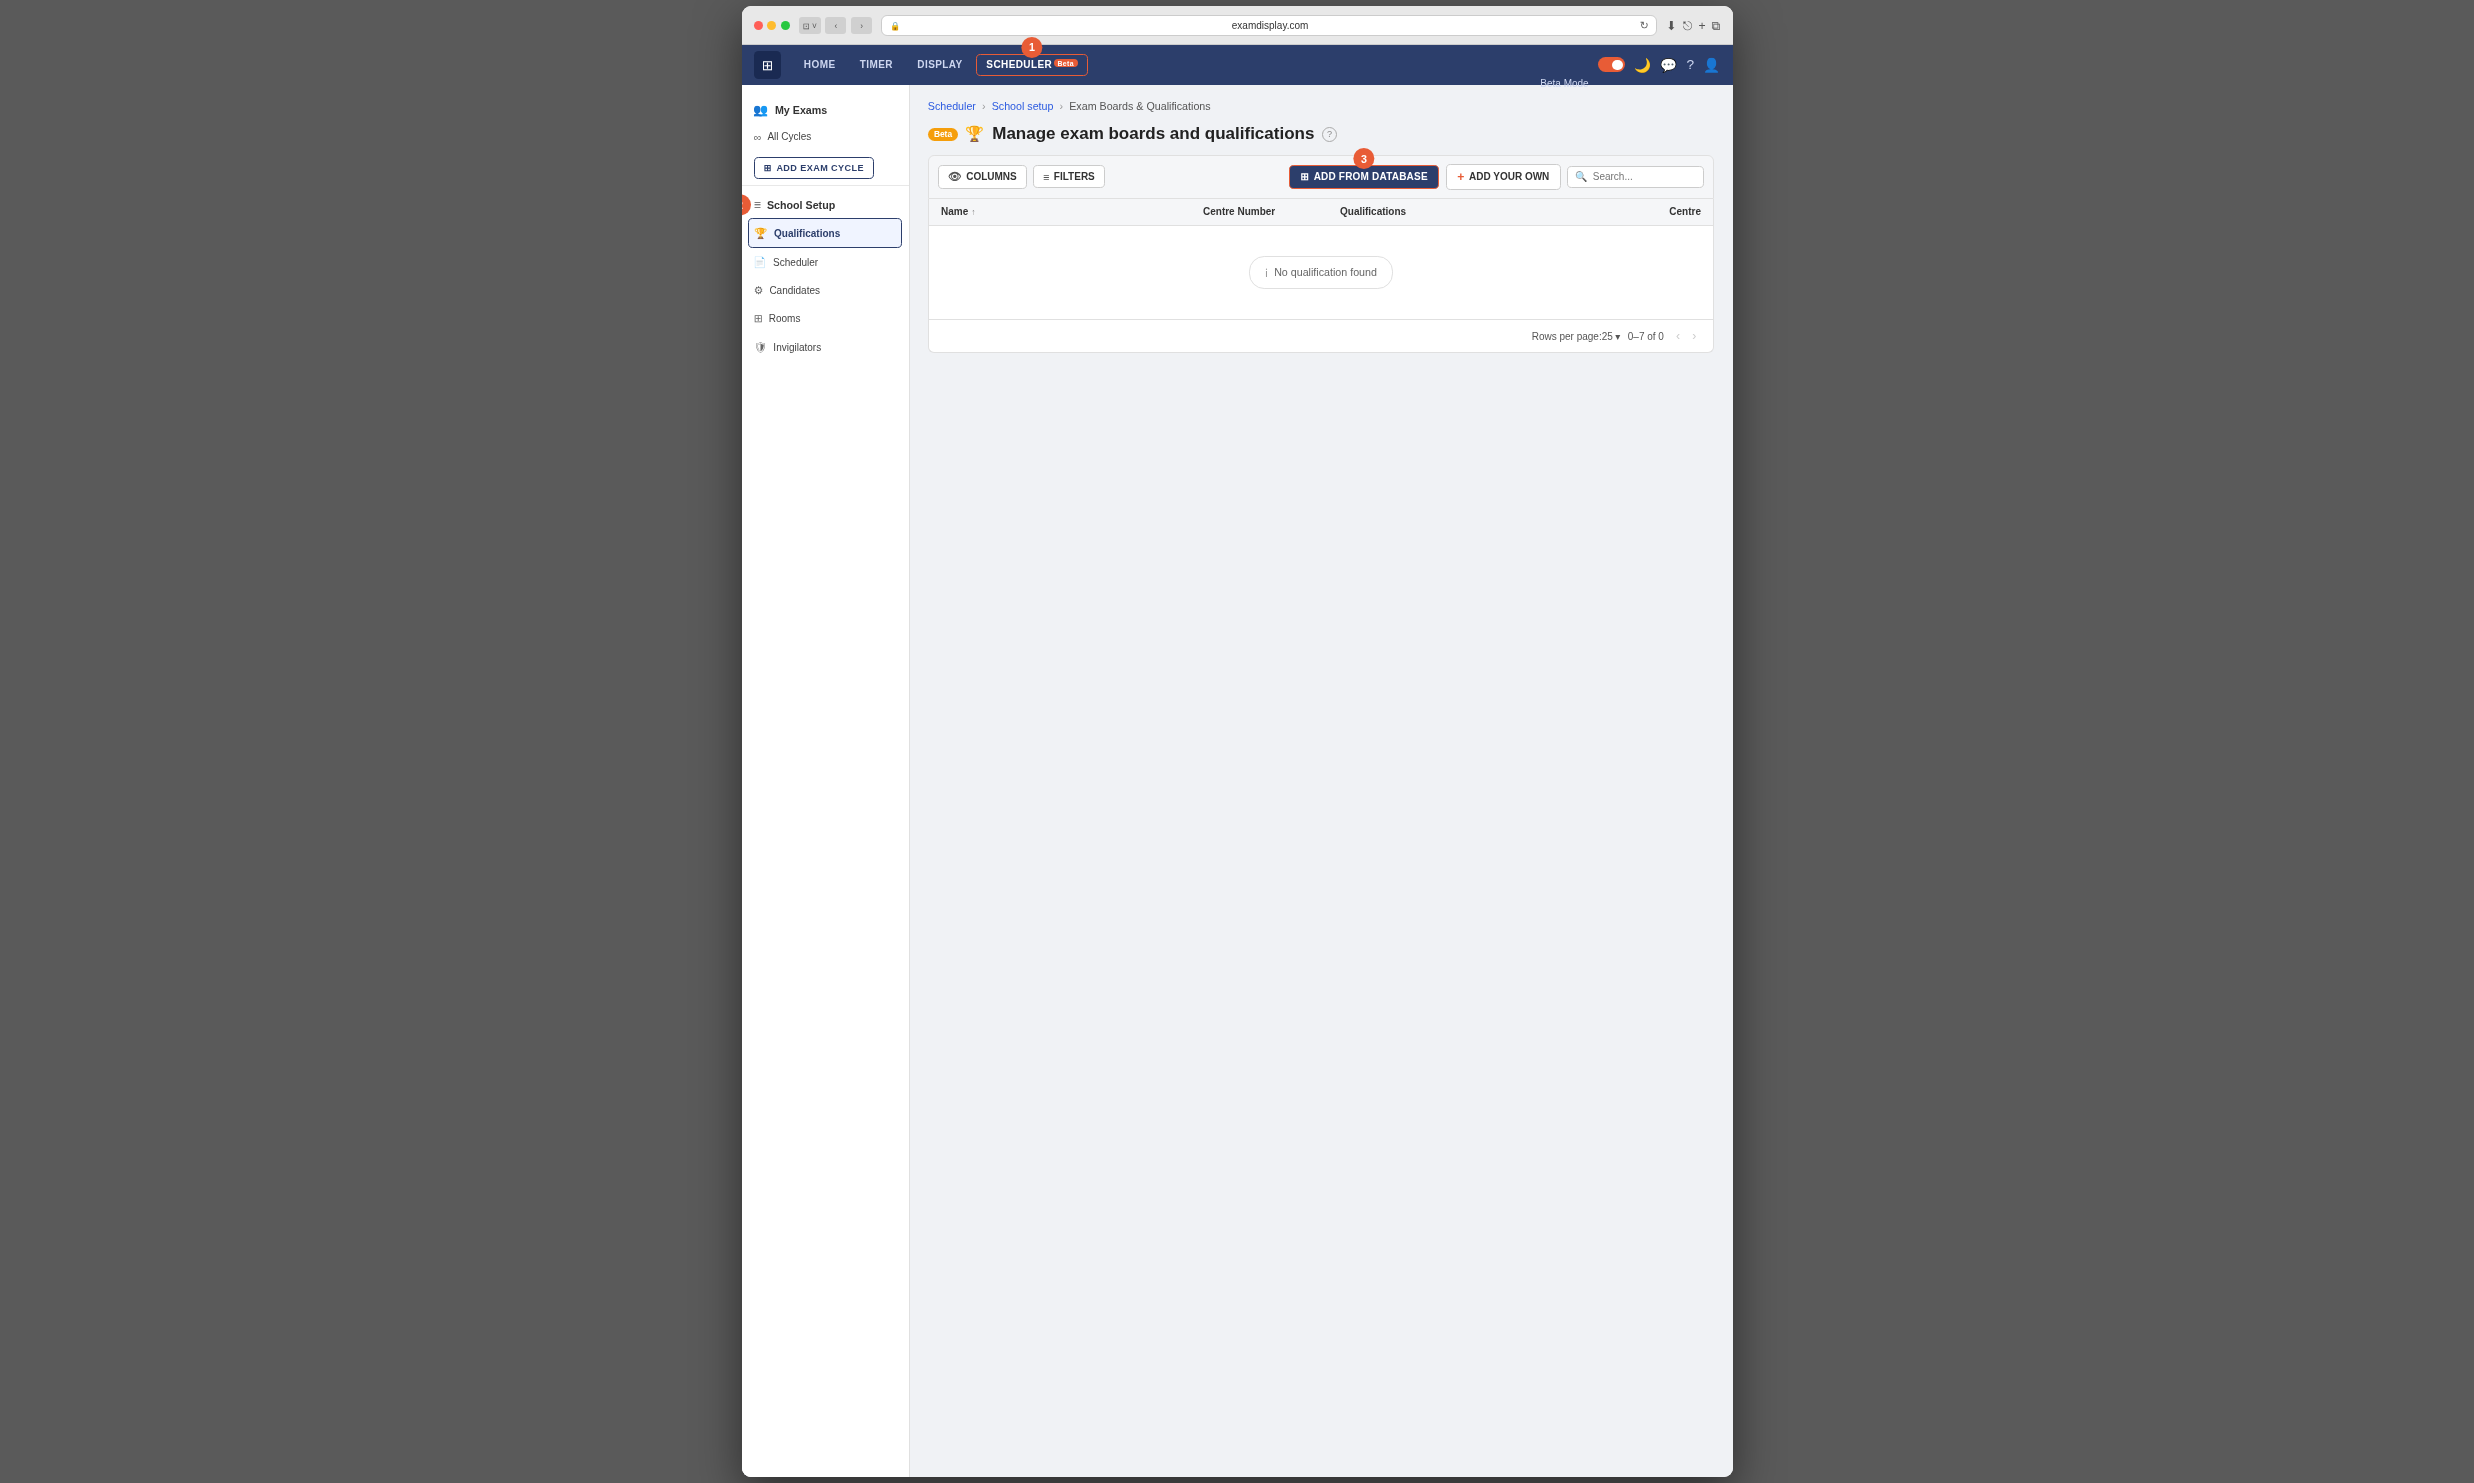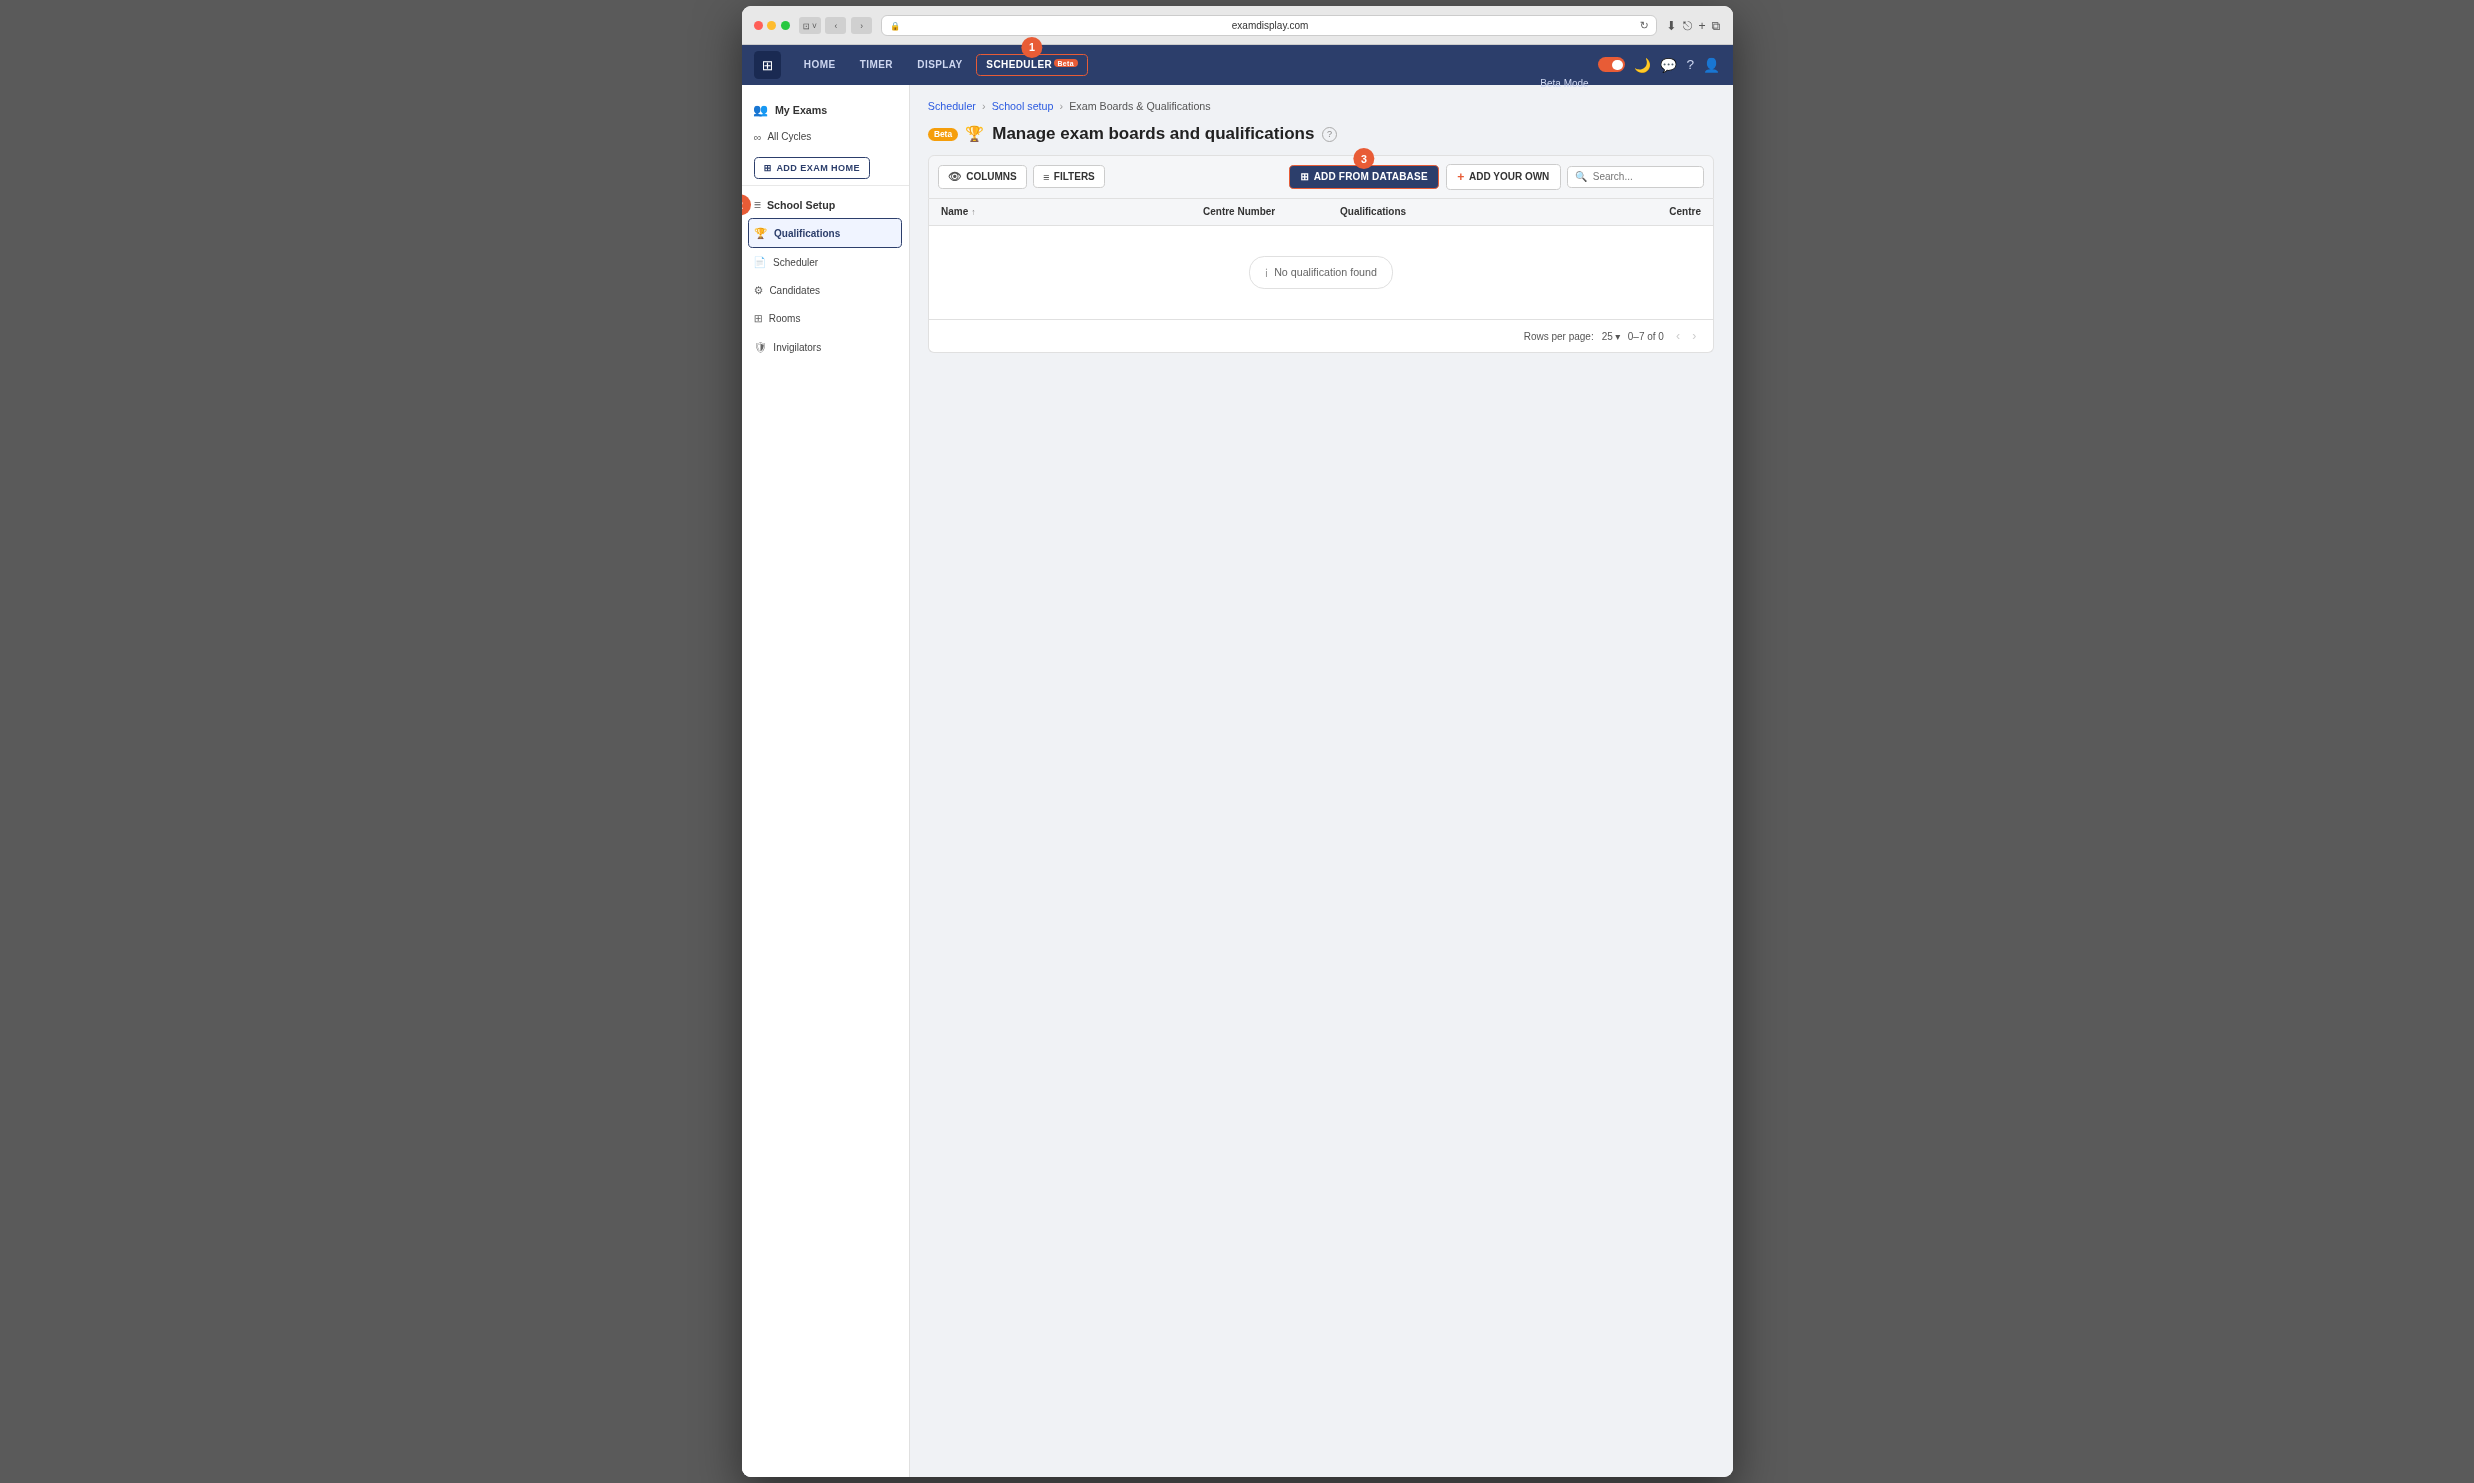--- a/index.html
+++ b/index.html
@@ -439,21 +439,21 @@
       justify-content: flex-end;
       gap: 7.6px;
       padding: 7.6px 12.2px;
       border-top: 0.8px solid #e0e0e0;
       font-size: 10px;
       color: #555;
     }
     .rows-per-page {
       display: flex;
       align-items: flex-start;
-      gap: 8px;
+      gap: 0;
       margin-left: 40px;
     }
     .rows-select {
       display: flex;
       align-items: center;
       gap: 2.3px;
       cursor: pointer;
       font-weight: 400;
     }
     .pagination-nav {
@@ -556,21 +556,21 @@
         <span class="sidebar-section-icon">👥</span>
         <span>My Exams</span>
       </div>
       <div class="sidebar-menu-item">
         <span class="sidebar-item-icon">∞</span>
         <span>All Cycles</span>
       </div>
       <div style="position:relative;">
         <button class="add-exam-cycle-btn">
           <span>⊞</span>
-          <span>ADD EXAM HOME</span>
+          <span>ADD EXAM CYCLE</span>
         </button>
       </div>
       <div class="sidebar-divider"></div>
 
       <div class="school-setup-wrapper" style="position:relative;">
         <div class="annotation-bubble ann-2" style="position:absolute;left:-12.2px;top:50%;transform:translateY(-50%);width:21.3px;height:21.3px;font-size:10.7px;">2</div>
         <div class="sidebar-section-header">
           <span class="sidebar-section-icon">≡</span>
           <span>School Setup</span>
         </div>

